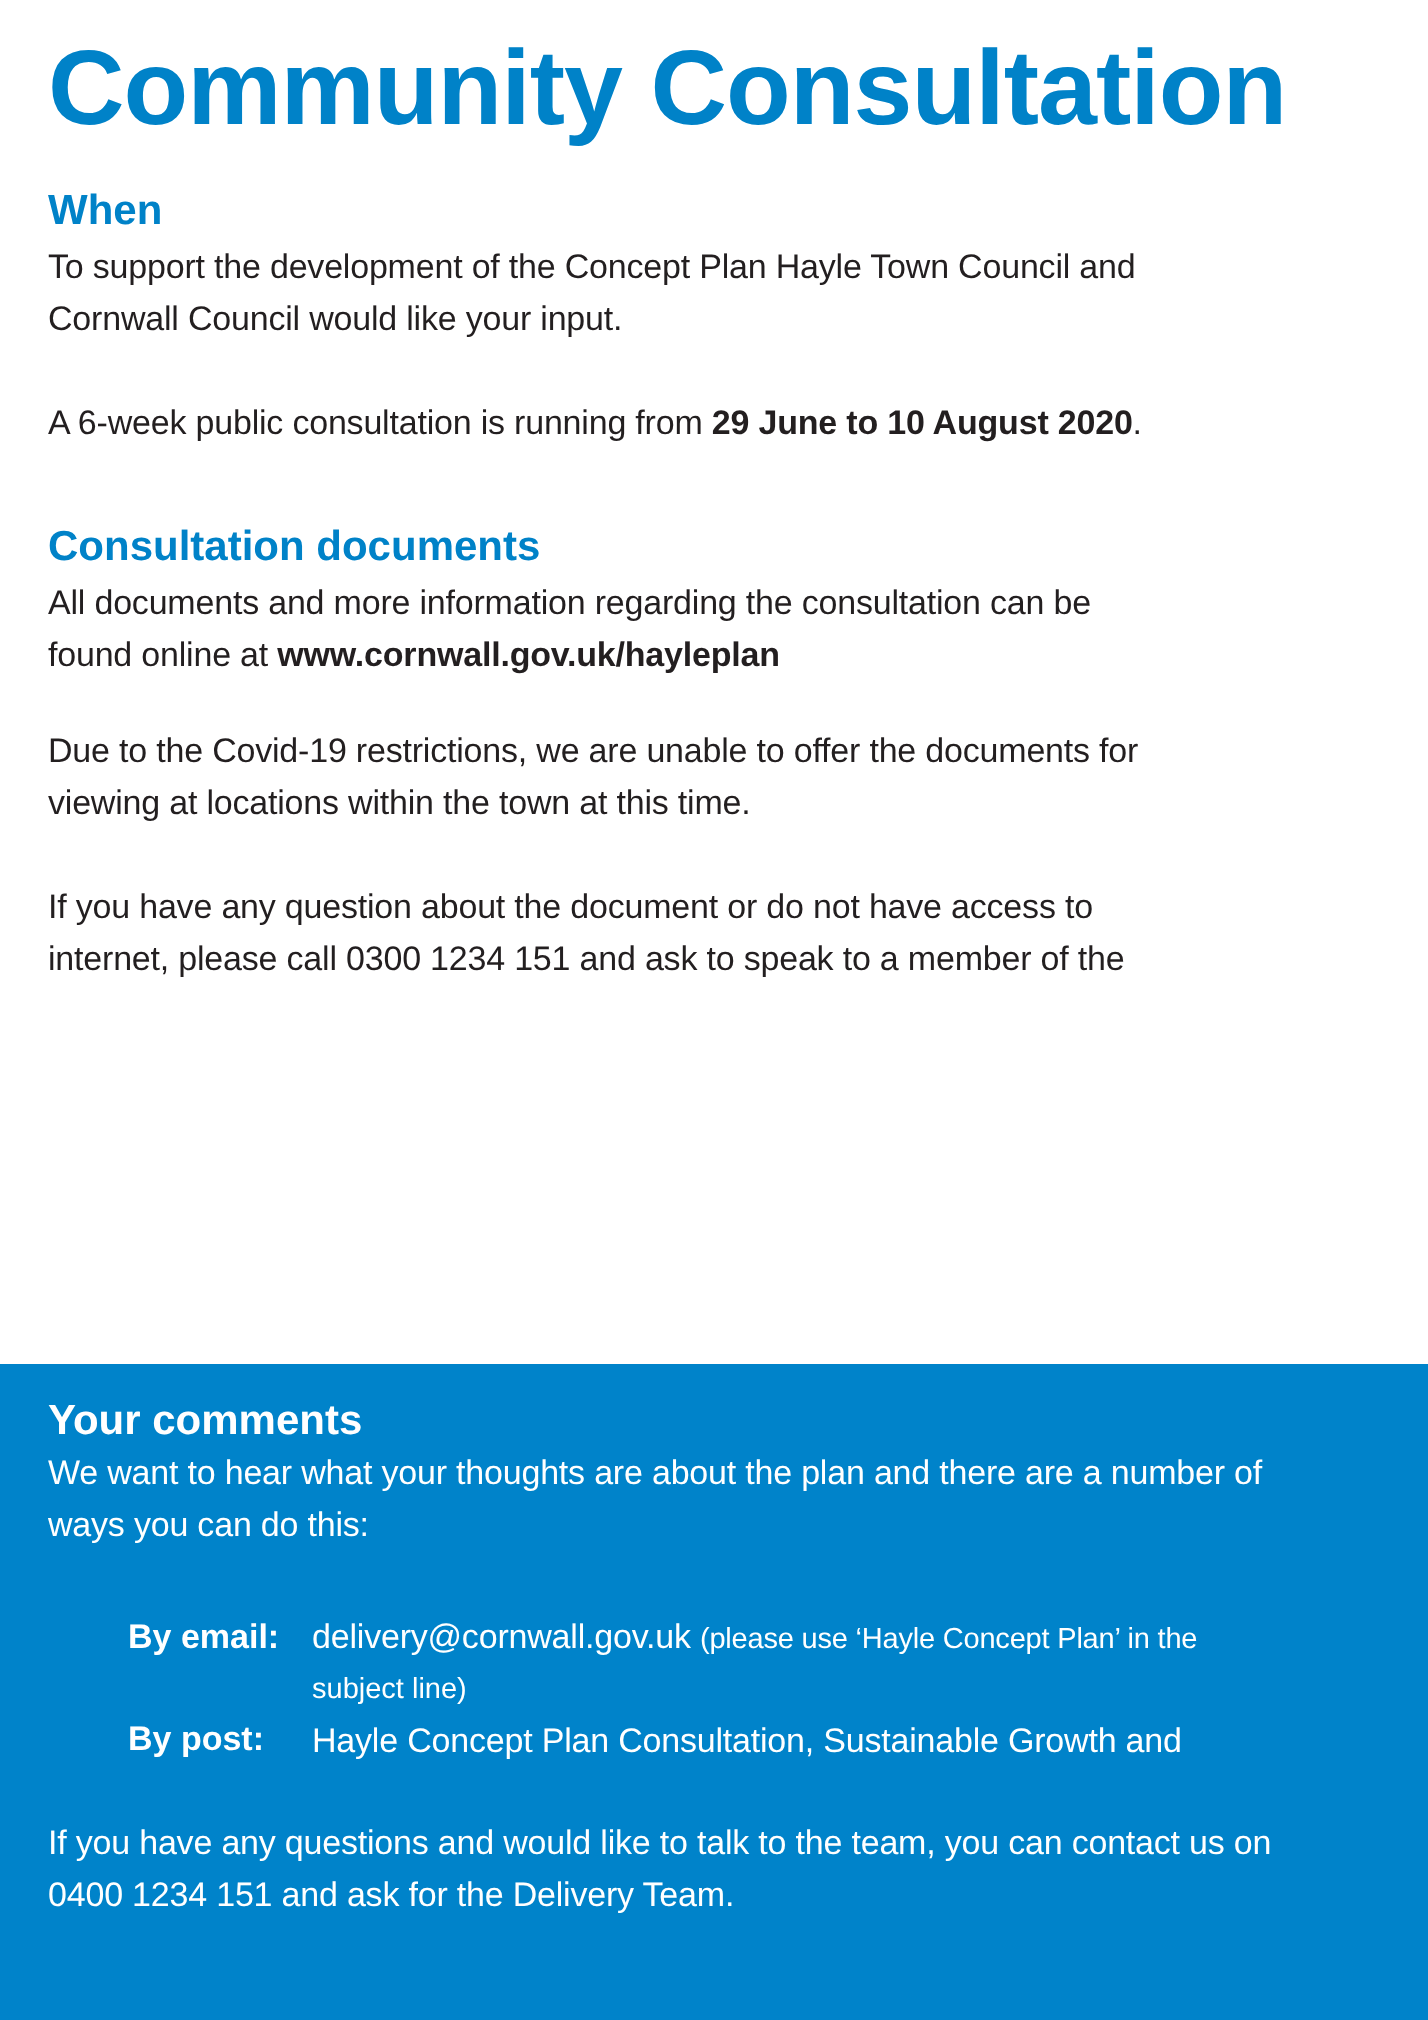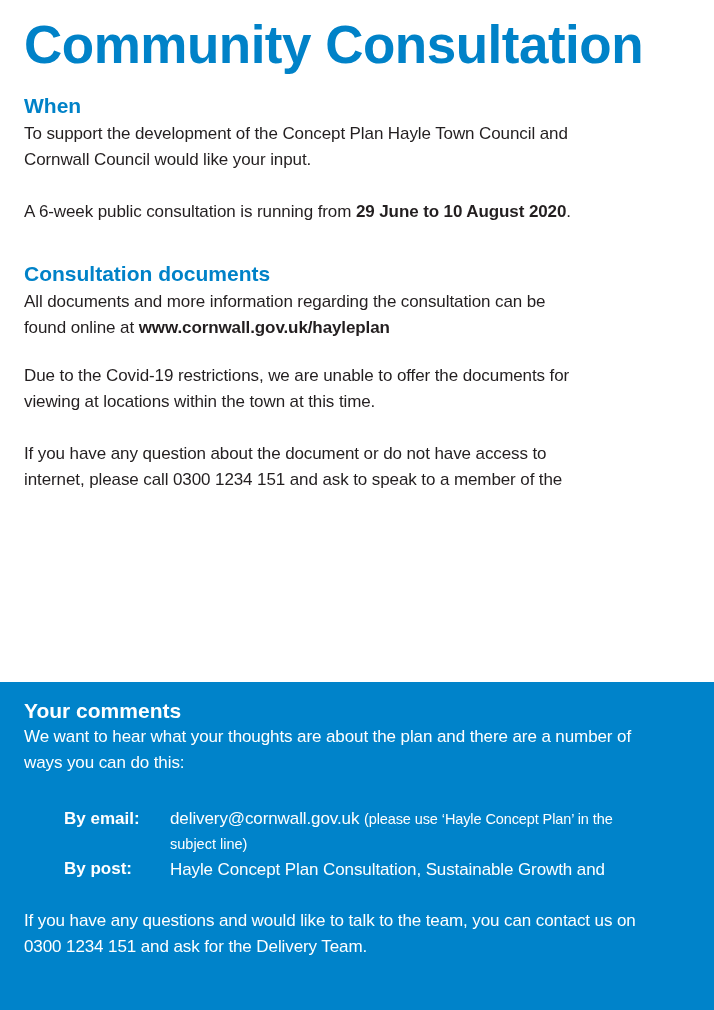--- a/index.html
+++ b/index.html
@@ -62,21 +62,21 @@
     font-weight: 700;
     color: var(--panel_text);
     margin: 0;
   }
   .panel .ln { color: var(--panel_text); }
   .contact {
     display: grid;
     grid-template-columns: 88px 1fr;
     margin-top: 30px;
     padding-left: 40px;
-    column-gap: 18px;
+    column-gap: 4px;
   }
   .c-label {
     font-size: 17px;
     line-height: 26px;
     font-weight: 700;
     white-space: nowrap;
   }
   .c-val .ln { line-height: 26px; }
   .c-val .ln-note { font-size: 14.5px; line-height: 24px; white-space: nowrap; }
   .c-val .ln-post { line-height: 28px; }
@@ -124,17 +124,17 @@
         <div class="ln"><span class="link-like">delivery@cornwall.gov.uk</span><span>&nbsp;</span><span class="small">(please use ‘Hayle Concept Plan’ in the</span></div>
         <div class="ln-note">subject line)</div>
       </div>
       <div class="c-label">By post:</div>
       <div class="c-val">
         <div class="ln ln-post">Hayle Concept Plan Consultation, Sustainable Growth and</div>
       </div>
     </div>
 
     <div class="ln outro">If you have any questions and would like to talk to the team, you can contact us on</div>
-    <div class="ln">0300 1234 151 and ask for the Delivery Team.</div>
+    <div class="ln">0400 1234 151 and ask for the Delivery Team.</div>
 
   </div>
 
 </div>
 
 </body></html>

